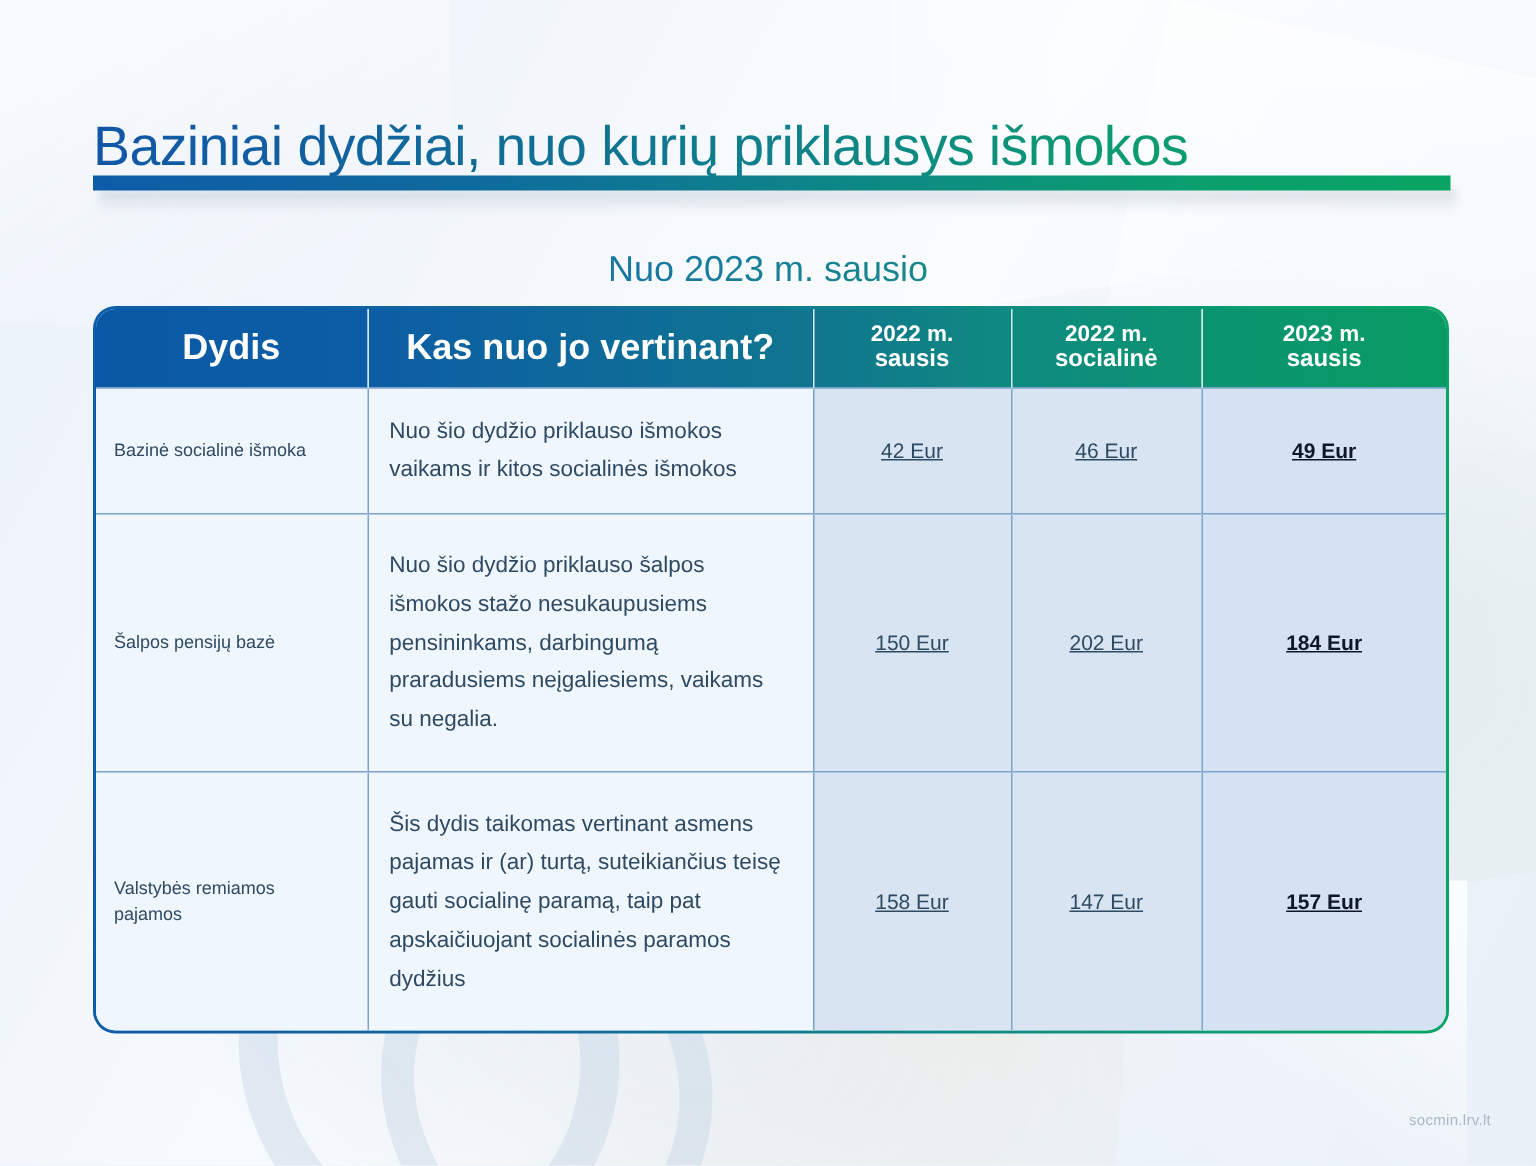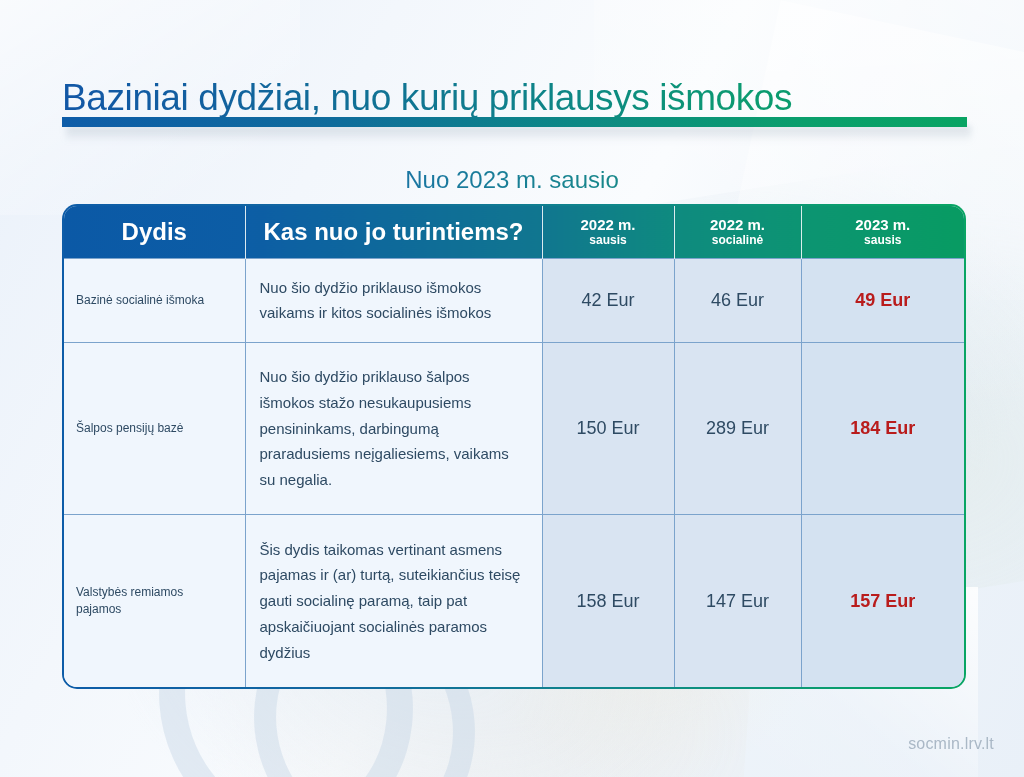--- a/index.html
+++ b/index.html
@@ -160,21 +160,21 @@
     text-align: center;
     vertical-align: middle;
     border-right: 1px solid rgba(255,255,255,.85);
     background-clip: padding-box;
   }
   thead th:last-child { border-right: none; }
   .th-sm {
     font-size: 15px;
     line-height: 1.15;
   }
-  .th-sm .th-sub { font-size: 12px; display: block; }
+  .th-sm .th-sub { font-size: 16px; display: block; }
 
   
   .hdr-0 { background: linear-gradient(90deg, #0b59a6 0%, #0c5da5 100%); }
   .hdr-1 { background: linear-gradient(90deg, #0c5da5 0%, #10768f 100%); }
   .hdr-2 { background: linear-gradient(90deg, #10768f 0%, #0e8a7f 100%); }
   .hdr-3 { background: linear-gradient(90deg, #0e8a7f 0%, #0c9472 100%); }
   .hdr-4 { background: linear-gradient(90deg, #0c9472 0%, #089b62 100%); }
 
   tbody td {
     border-top: 1px solid #7ba3cc;
@@ -191,41 +191,42 @@
     background: #f0f6fd;
   }
   .c-desc {
     padding: 10px 16px 10px 14px;
     font-size: 15px;
     line-height: 1.72;
     background: #f0f6fd;
   }
   .c-num {
     text-align: center;
-    font-size: 18px;
+    font-size: 14px;
     background: rgba(208,222,238,.72);
+    text-decoration: underline;
   }
   .c-num.c-highlight {
     font-weight: bold;
-    color: #b91c1c;
+    color: #0f172a;
     background: rgba(205,221,238,.80);
   }
 
   
   col.w-name { width: 181px; }
   col.w-desc { width: 297px; }
   col.w-num  { width: 132px; }
   col.w-num2 { width: 127px; }
   col.w-num3 { width: 163px; }
 
   
   .footer {
     position: absolute;
     right: 30px; bottom: 24px;
-    font-size: 16px;
+    font-size: 10px;
     color: #aab8c6;
     letter-spacing: .2px;
   }
 </style>
 </head>
 <body>
 
 <div class="page">
 
   <div class="bg-layer">
@@ -258,21 +259,21 @@
             <col class="w-num">
             <col class="w-num2">
             <col class="w-num3">
           </colgroup>
           <thead>
             <tr>
               <th class="hdr-0">
                 <span>Dydis</span>
               </th>
               <th class="hdr-1">
-                <span>Kas nuo jo turintiems?</span>
+                <span>Kas nuo jo vertinant?</span>
               </th>
               <th class="hdr-2 th-sm">
                 <span>2022 m.</span>
                 <span class="th-sub">sausis</span>
               </th>
               <th class="hdr-3 th-sm">
                 <span>2022 m.</span>
                 <span class="th-sub">socialinė</span>
               </th>
               <th class="hdr-4 th-sm">
@@ -286,21 +287,21 @@
               <td class="c-name">Bazinė socialinė išmoka</td>
               <td class="c-desc">Nuo šio dydžio priklauso išmokos vaikams ir kitos socialinės išmokos</td>
               <td class="c-num">42 Eur</td>
               <td class="c-num">46 Eur</td>
               <td class="c-num c-highlight">49 Eur</td>
             </tr>
             <tr>
               <td class="c-name">Šalpos pensijų bazė</td>
               <td class="c-desc">Nuo šio dydžio priklauso šalpos išmokos stažo nesukaupusiems pensininkams, darbingumą praradusiems neįgaliesiems, vaikams su negalia.</td>
               <td class="c-num">150 Eur</td>
-              <td class="c-num">289 Eur</td>
+              <td class="c-num">202 Eur</td>
               <td class="c-num c-highlight">184 Eur</td>
             </tr>
             <tr>
               <td class="c-name">Valstybės remiamos pajamos</td>
               <td class="c-desc">Šis dydis taikomas vertinant asmens pajamas ir (ar) turtą, suteikiančius teisę gauti socialinę paramą, taip pat apskaičiuojant socialinės paramos dydžius</td>
               <td class="c-num">158 Eur</td>
               <td class="c-num">147 Eur</td>
               <td class="c-num c-highlight">157 Eur</td>
             </tr>
           </tbody>

